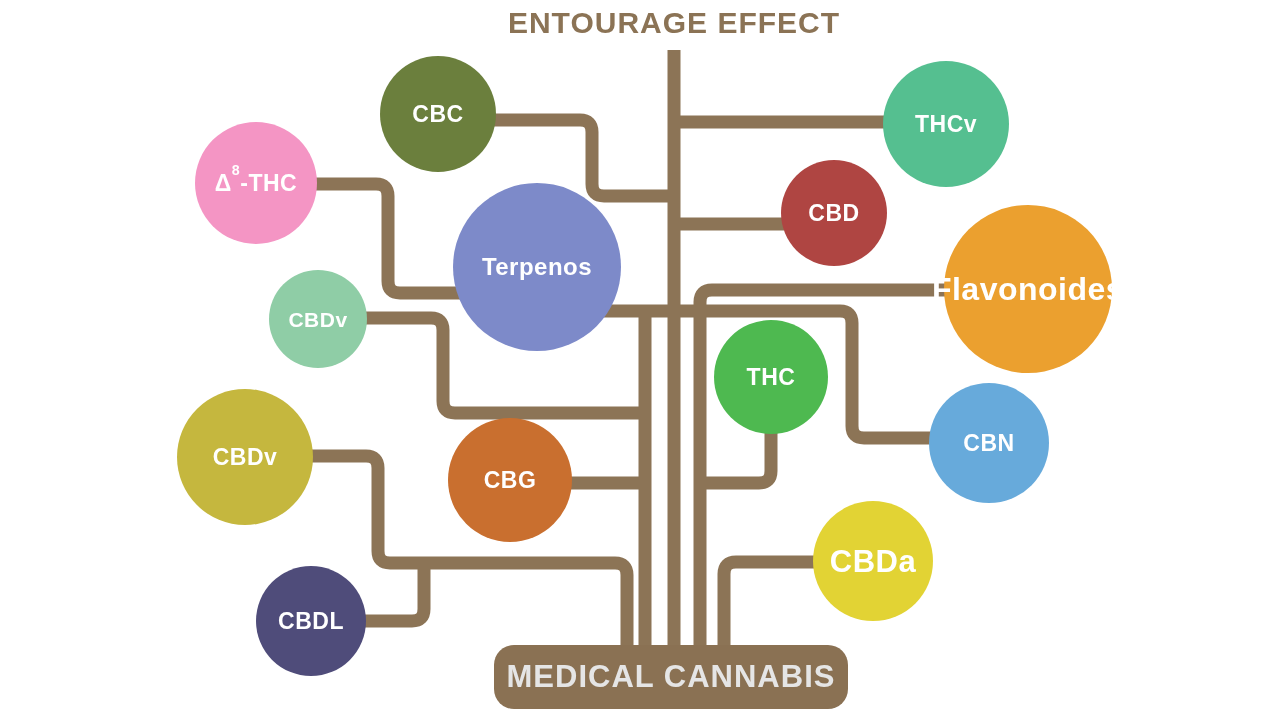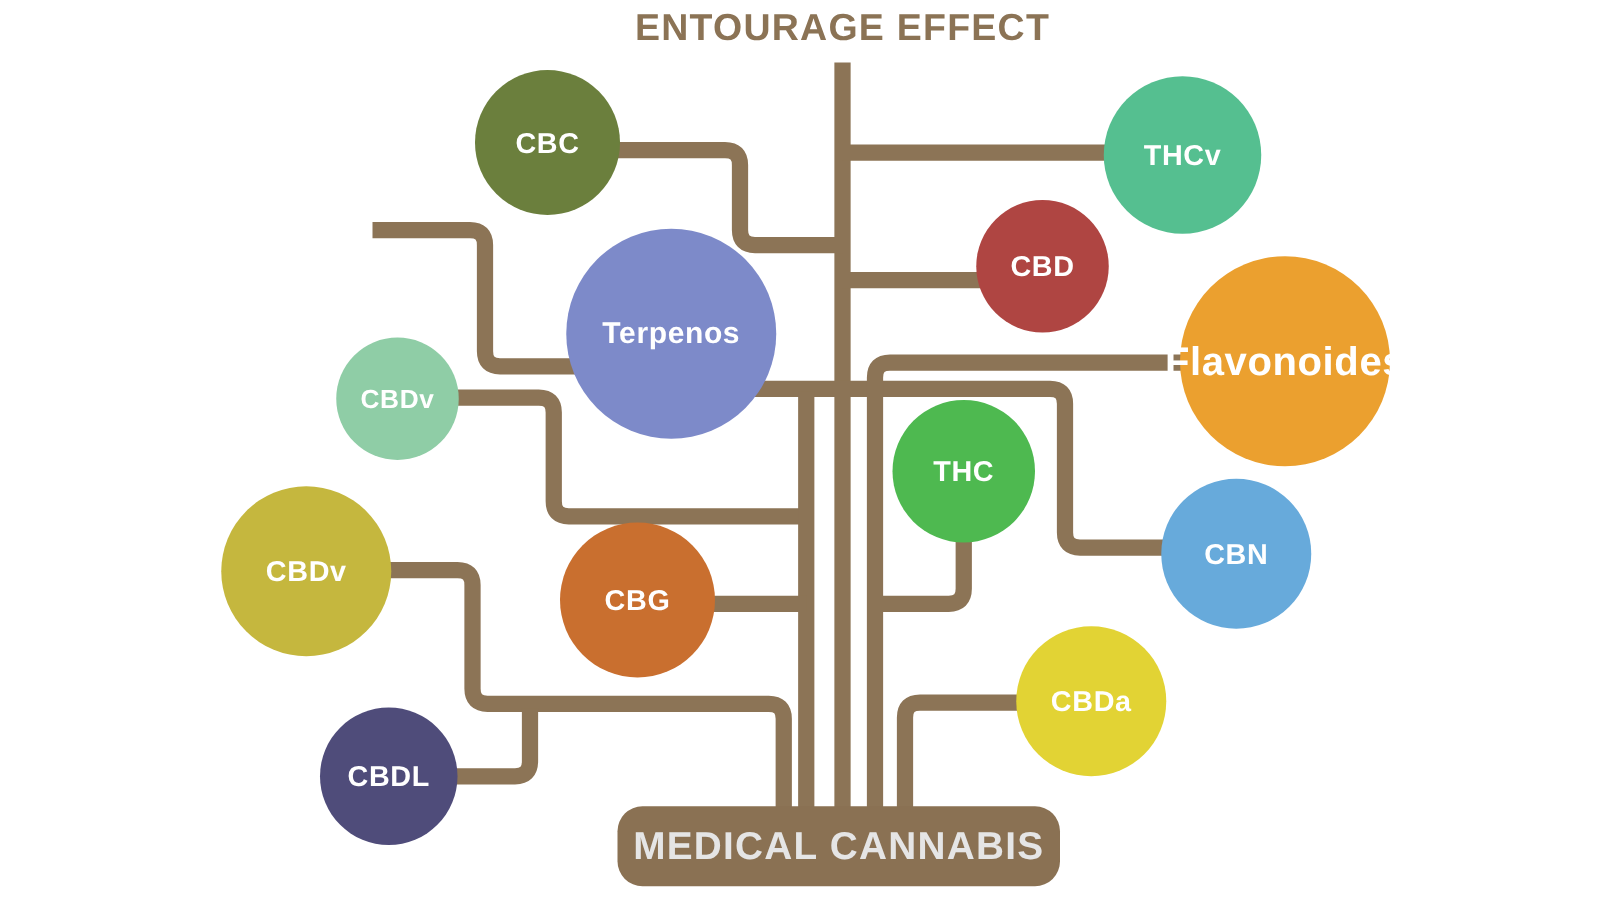--- a/index.html
+++ b/index.html
@@ -47,20 +47,23 @@
     <path d="M548,483 L645,483" stroke="#8c7456"></path>
     <path d="M282,456 L366,456 Q378,456 378,468 L378,551 Q378,563 390,563 L615,563 Q627,563 627,575 L627,660" stroke="#8c7456"></path>
     <path d="M338,621 L412,621 Q424,621 424,609 L424,567" stroke="#8c7456"></path>
     <path d="M843,562 L736,562 Q724,562 724,574 L724,660" stroke="#8c7456"></path>
   </svg>
 
   <div id="nodes-layer">
       <div class="node" style="left: 380px; top: 56px; width: 116px; height: 116px; background: rgb(107, 127, 61); font-size: 23px;">
         <span>CBC</span>
       </div>
+      <div class="node" style="left: 195px; top: 122px; width: 122px; height: 122px; background: rgb(244, 149, 196); font-size: 23px;">
+        <span><span>Δ</span><sup>8</sup><span>-THC</span></span>
+      </div>
       <div class="node" style="left: 883px; top: 61px; width: 126px; height: 126px; background: rgb(85, 191, 144); font-size: 23px;">
         <span>THCv</span>
       </div>
       <div class="node" style="left: 781px; top: 160px; width: 106px; height: 106px; background: rgb(175, 69, 66); font-size: 23px;">
         <span>CBD</span>
       </div>
       <div class="node" style="left: 453px; top: 183px; width: 168px; height: 168px; background: rgb(125, 138, 201); font-size: 24px;">
         <span>Terpenos</span>
       </div>
       <div class="node" style="left: 944px; top: 205px; width: 168px; height: 168px; background: rgb(235, 160, 47); font-size: 32px;">
@@ -74,21 +77,21 @@
       </div>
       <div class="node" style="left: 929px; top: 383px; width: 120px; height: 120px; background: rgb(103, 170, 219); font-size: 23px;">
         <span>CBN</span>
       </div>
       <div class="node" style="left: 448px; top: 418px; width: 124px; height: 124px; background: rgb(201, 111, 47); font-size: 23px;">
         <span>CBG</span>
       </div>
       <div class="node" style="left: 177px; top: 389px; width: 136px; height: 136px; background: rgb(197, 183, 62); font-size: 23px;">
         <span>CBDv</span>
       </div>
-      <div class="node" style="left: 813px; top: 501px; width: 120px; height: 120px; background: rgb(226, 211, 52); font-size: 23px;">
+      <div class="node" style="left: 813px; top: 501px; width: 120px; height: 120px; background: rgb(226, 211, 52); font-size: 31px;">
         <span>CBDa</span>
       </div>
       <div class="node" style="left: 256px; top: 566px; width: 110px; height: 110px; background: rgb(79, 76, 122); font-size: 23px; text-align: center;">
         <span>CBDL</span>
       </div>
     </div>
 
   <div id="page-title" style="color: rgb(139, 115, 85);">ENTOURAGE EFFECT</div>
 
   <div id="banner" style="background: rgb(138, 113, 83);">

